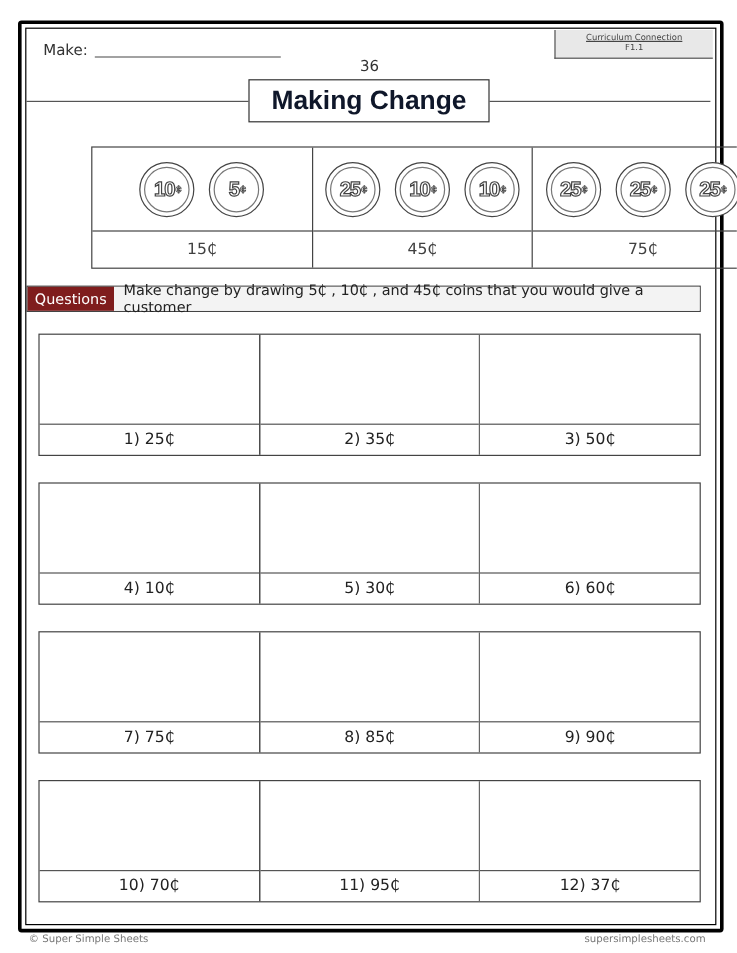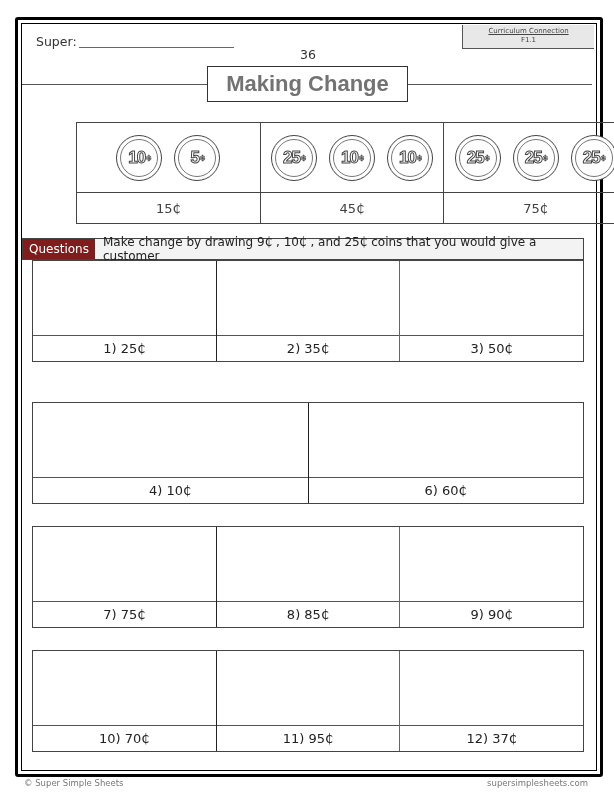--- a/index.html
+++ b/index.html
@@ -24,21 +24,21 @@
     background: #e8e8e8; border: 1px solid #555; border-top: none; border-right: none;
     text-align: center; font-size: 7px; color: #444; line-height: 9px; padding-top: 2px;
   }
   .curriculum-title { text-decoration: underline; display: block; }
 
   .title-rule { position: absolute; left: 22px; right: 22px; top: 84px; border-top: 1px solid #555; }
   .title-box {
     position: absolute; left: 207px; top: 66px; width: 201px; height: 36px;
     background: #fff; border: 1px solid #333;
     font-family: "Liberation Sans", sans-serif; font-weight: bold; font-size: 22px;
-    color: #737373; text-align: center; line-height: 34px;
+    color: #0f172a; text-align: center; line-height: 34px;
   }
 
   .example-table {
     position: absolute; left: 32px; top: 122px; width: 552px; height: 102px;
     border: 1px solid #444; display: flex; margin-left: 44px;
   }
   .ex-col { flex: 1; display: flex; flex-direction: column; border-right: 1px solid #444; }
   .ex-col:last-child { border-right: none; }
   .ex-coins { height: 70px; display: flex; align-items: center; justify-content: center; gap: 12px; border-bottom: 1px solid #444; }
   .ex-amount { flex: 1; display: flex; align-items: center; justify-content: center; font-size: 13px; color: #404040; }
@@ -80,21 +80,21 @@
   .footer-left { position: absolute; left: 24px; top: 778px; font-size: 8.5px; color: #777; }
   .footer-right { position: absolute; right: 26px; top: 778px; font-size: 8.5px; color: #777; }
 </style>
 </head>
 <body>
 
 <div class="frame-outer">
   <div class="frame-inner"></div>
 </div>
 
-<span class="name-label">Super:</span>
+<span class="name-label">Make:</span>
 <div class="name-line"></div>
 <span class="page-number">36</span>
 
 <div class="curriculum-box">
   <span class="curriculum-title">Curriculum Connection</span>
   <span>F1.1</span>
 </div>
 
 <div class="title-rule"></div>
 <div class="title-box">Making Change</div>
@@ -160,42 +160,46 @@
             <small>¢</small>
           </div>
         </div>
     </div>
     <div class="ex-amount">75₵</div>
   </div>
 </div>
 
 <div class="questions-bar">
   <div class="questions-label">Questions</div>
-  <div class="questions-text">Make change by drawing 9₵ , 10₵ , and 25₵ coins that you would give a customer</div>
-</div>
-
-<div class="q-table" style="top:260px;">
+  <div class="questions-text">Make change by drawing 5₵ , 10₵ , and 45₵ coins that you would give a customer</div>
+</div>
+
+<div class="q-table" style="top:278px;">
   <div class="q-col">
       <div class="q-space"></div>
       <div class="q-label">1) 25₵</div>
     </div>
   <div class="q-col">
       <div class="q-space"></div>
       <div class="q-label">2) 35₵</div>
     </div>
   <div class="q-col">
       <div class="q-space"></div>
       <div class="q-label">3) 50₵</div>
     </div>
 </div>
 
 <div class="q-table" style="top:402px;">
   <div class="q-col">
       <div class="q-space"></div>
       <div class="q-label">4) 10₵</div>
+    </div>
+  <div class="q-col">
+      <div class="q-space"></div>
+      <div class="q-label">5) 30₵</div>
     </div>
   <div class="q-col">
       <div class="q-space"></div>
       <div class="q-label">6) 60₵</div>
     </div>
 </div>
 
 <div class="q-table" style="top:526px;">
   <div class="q-col">
       <div class="q-space"></div>

